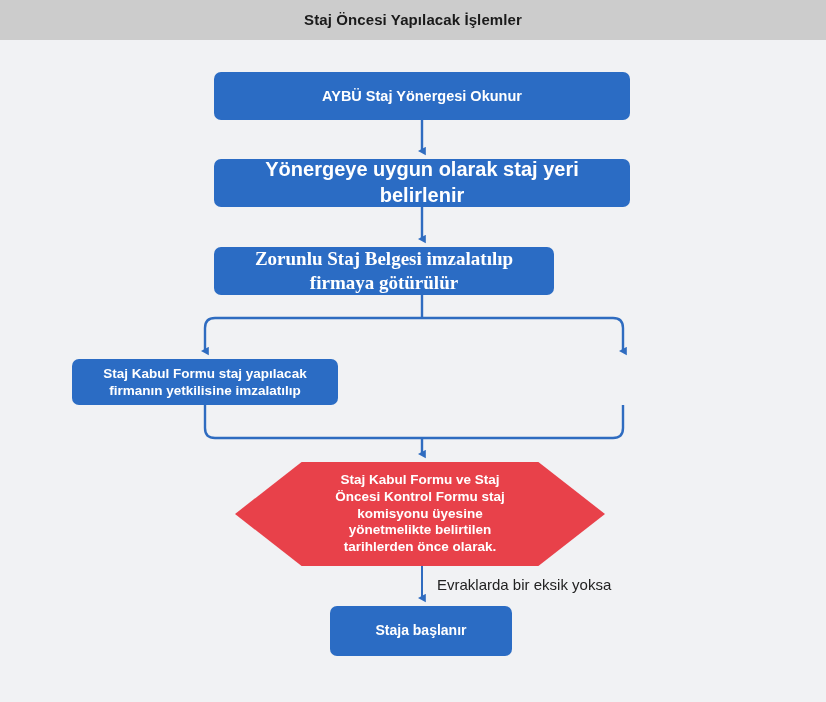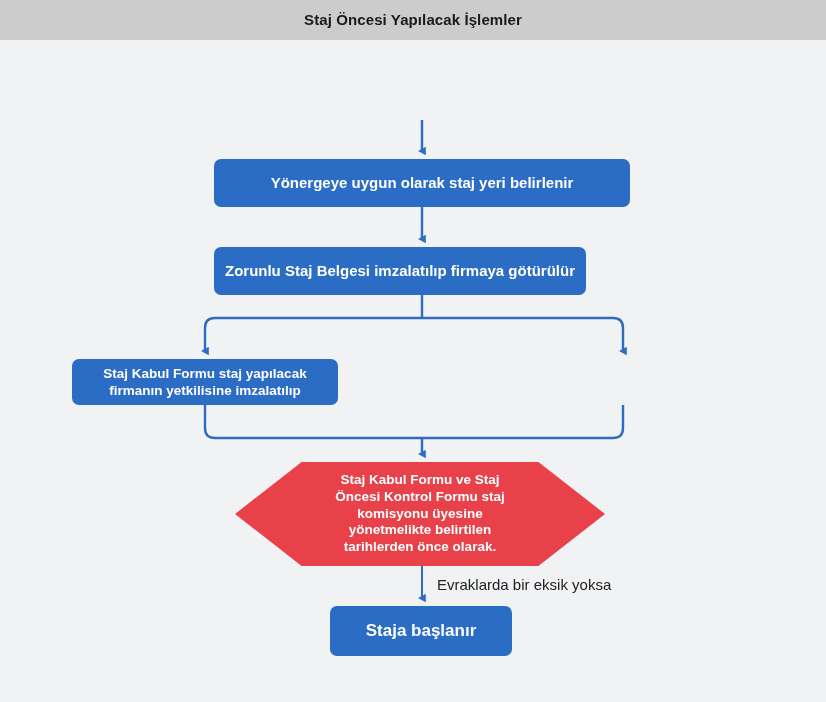--- a/index.html
+++ b/index.html
@@ -76,25 +76,25 @@
     line-height: 1.28;
     padding: 4px 10px;
     z-index: 3;
   }
   .node-label {
     display: block;
     width: 100%;
     white-space: pre-line;
   }
   #node-1 { left: 214px; top: 32px;  width: 416px; height: 48px; font-size: 14.5px; }
-  #node-2 { left: 214px; top: 119px; width: 416px; height: 48px; font-size: 15px; }
-  #node-3 { left: 214px; top: 207px; width: 372px; height: 48px; font-size: 15px; }
+  #node-2 { left: 214px; top: 119px; width: 416px; height: 48px; font-size: 20px; }
+  #node-3 { left: 214px; top: 207px; width: 340px; height: 48px; font-size: 19px; font-family: Liberation Serif, serif; }
   #node-4 { left: 72px;  top: 319px; width: 266px; height: 46px; font-size: 13.5px; }
   #node-5 { left: 490px; top: 319px; width: 266px; height: 46px; font-size: 13.5px; }
-  #node-7 { left: 330px; top: 566px; width: 182px; height: 50px; font-size: 17px; }
+  #node-7 { left: 330px; top: 566px; width: 182px; height: 50px; font-size: 14px; }
 
   
   #node-6 {
     position: absolute;
     left: 235px;
     top: 422px;
     width: 370px;
     height: 104px;
     z-index: 3;
   }
@@ -160,20 +160,23 @@
 
       <path d="M 205 365 L 205 388 Q 205 398 215 398 L 422 398" stroke="#2f6cc0" stroke-width="2.4" fill="none"></path>
 
       <path d="M 623 365 L 623 388 Q 623 398 613 398 L 422 398" stroke="#2f6cc0" stroke-width="2.4" fill="none"></path>
 
       <path d="M 422 398 L 422 414" stroke="#2f6cc0" stroke-width="2.4" fill="none" marker-end="url(#arrowhead)"></path>
 
       <path d="M 422 526 L 422 558" stroke="#2f6cc0" stroke-width="2" fill="none" marker-end="url(#arrowhead)"></path>
     </svg>
 
+    <div class="node" id="node-1">
+      <span class="node-label">AYBÜ Staj Yönergesi Okunur</span>
+    </div>
 
     <div class="node" id="node-2">
       <span class="node-label">Yönergeye uygun olarak staj yeri belirlenir</span>
     </div>
 
     <div class="node" id="node-3">
       <span class="node-label">Zorunlu Staj Belgesi imzalatılıp firmaya götürülür</span>
     </div>
 
     <div class="node" id="node-4">

